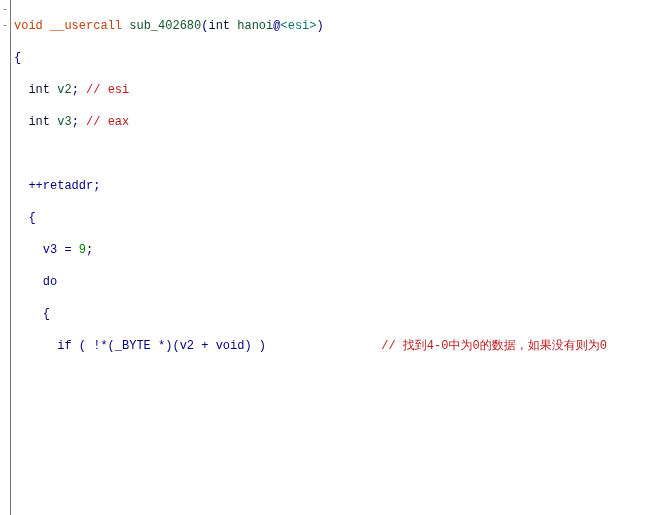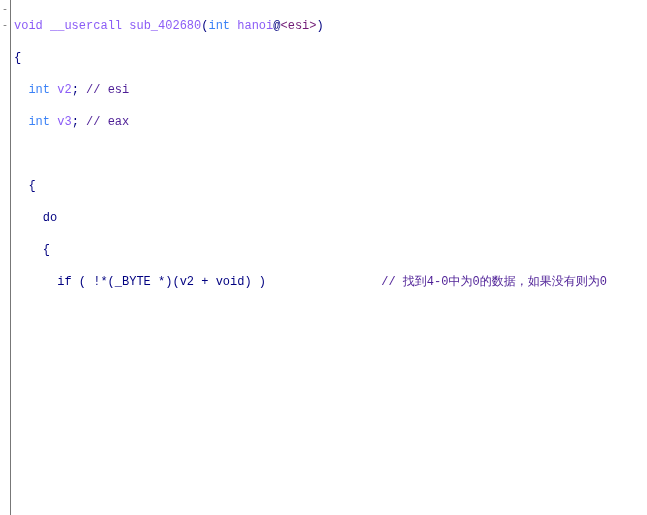--- a/index.html
+++ b/index.html
@@ -1,42 +1,44 @@
 <!DOCTYPE html>
 <html><head>
 <meta charset="utf-8">
 <style>
 html,body{margin:0;padding:0;background:#fff;font-family:Consolas,"Courier New",monospace;font-size:12px;line-height:16px}
 .container{width:647px;height:515px;position:relative;overflow:hidden}
 .gutter{position:absolute;left:0;top:0;width:10px;height:100%;border-right:1px solid #777}
 .code{margin-left:10px;padding:2px 0 2px 4px;white-space:pre;color:#000080}
-.kw{color:#8b5cf6}
-.ty{color:#3b82f6}
-.id{color:#8b5cf6}
-.cmt{color:#4c1d95}
-.addr{color:#701a75}
+.kw{color:#c2410c}
+.ty{color:#0f172a}
+.id{color:#14532d}
+.cmt{color:#b91c1c}
+.addr{color:#0f766e}
 .grn{color:#008000}
 .ln{display:block}
 .fold{position:absolute;left:1px;font-size:10px;color:#777;width:8px;text-align:center;cursor:default}
 </style>
 </head>
 <body>
 
 <div class="container">
   <div class="gutter">
     <span class="fold" style="top:2px">-</span>
     <span class="fold" style="top:18px">-</span>
   </div>
   <div class="code">
 <span class="ln"><span class="kw">void</span> <span class="kw">__usercall</span> <span class="id">sub_402680</span>(<span class="ty">int</span> <span class="id">hanoi</span>@<span class="addr">&lt;esi&gt;</span>)</span>
 <span class="ln">{</span>
 <span class="ln">  <span class="ty">int</span> <span class="id">v2</span>; <span class="cmt">// esi</span></span>
 <span class="ln">  <span class="ty">int</span> <span class="id">v3</span>; <span class="cmt">// eax</span></span>
 <span class="ln"> </span>
+<span class="ln">  ++retaddr;</span>
 <span class="ln">  {</span>
+<span class="ln"><span>    v3 = </span><span class="grn">9</span><span>;</span></span>
 <span class="ln">    do</span>
 <span class="ln">    {</span>
 <span class="ln"><span>      if ( !*(_BYTE *)(v2 + void) )</span>                <span class="cmt">// 找到4-0中为0的数据，如果没有则为0</span></span>
 
 
 
 
 
 
 

